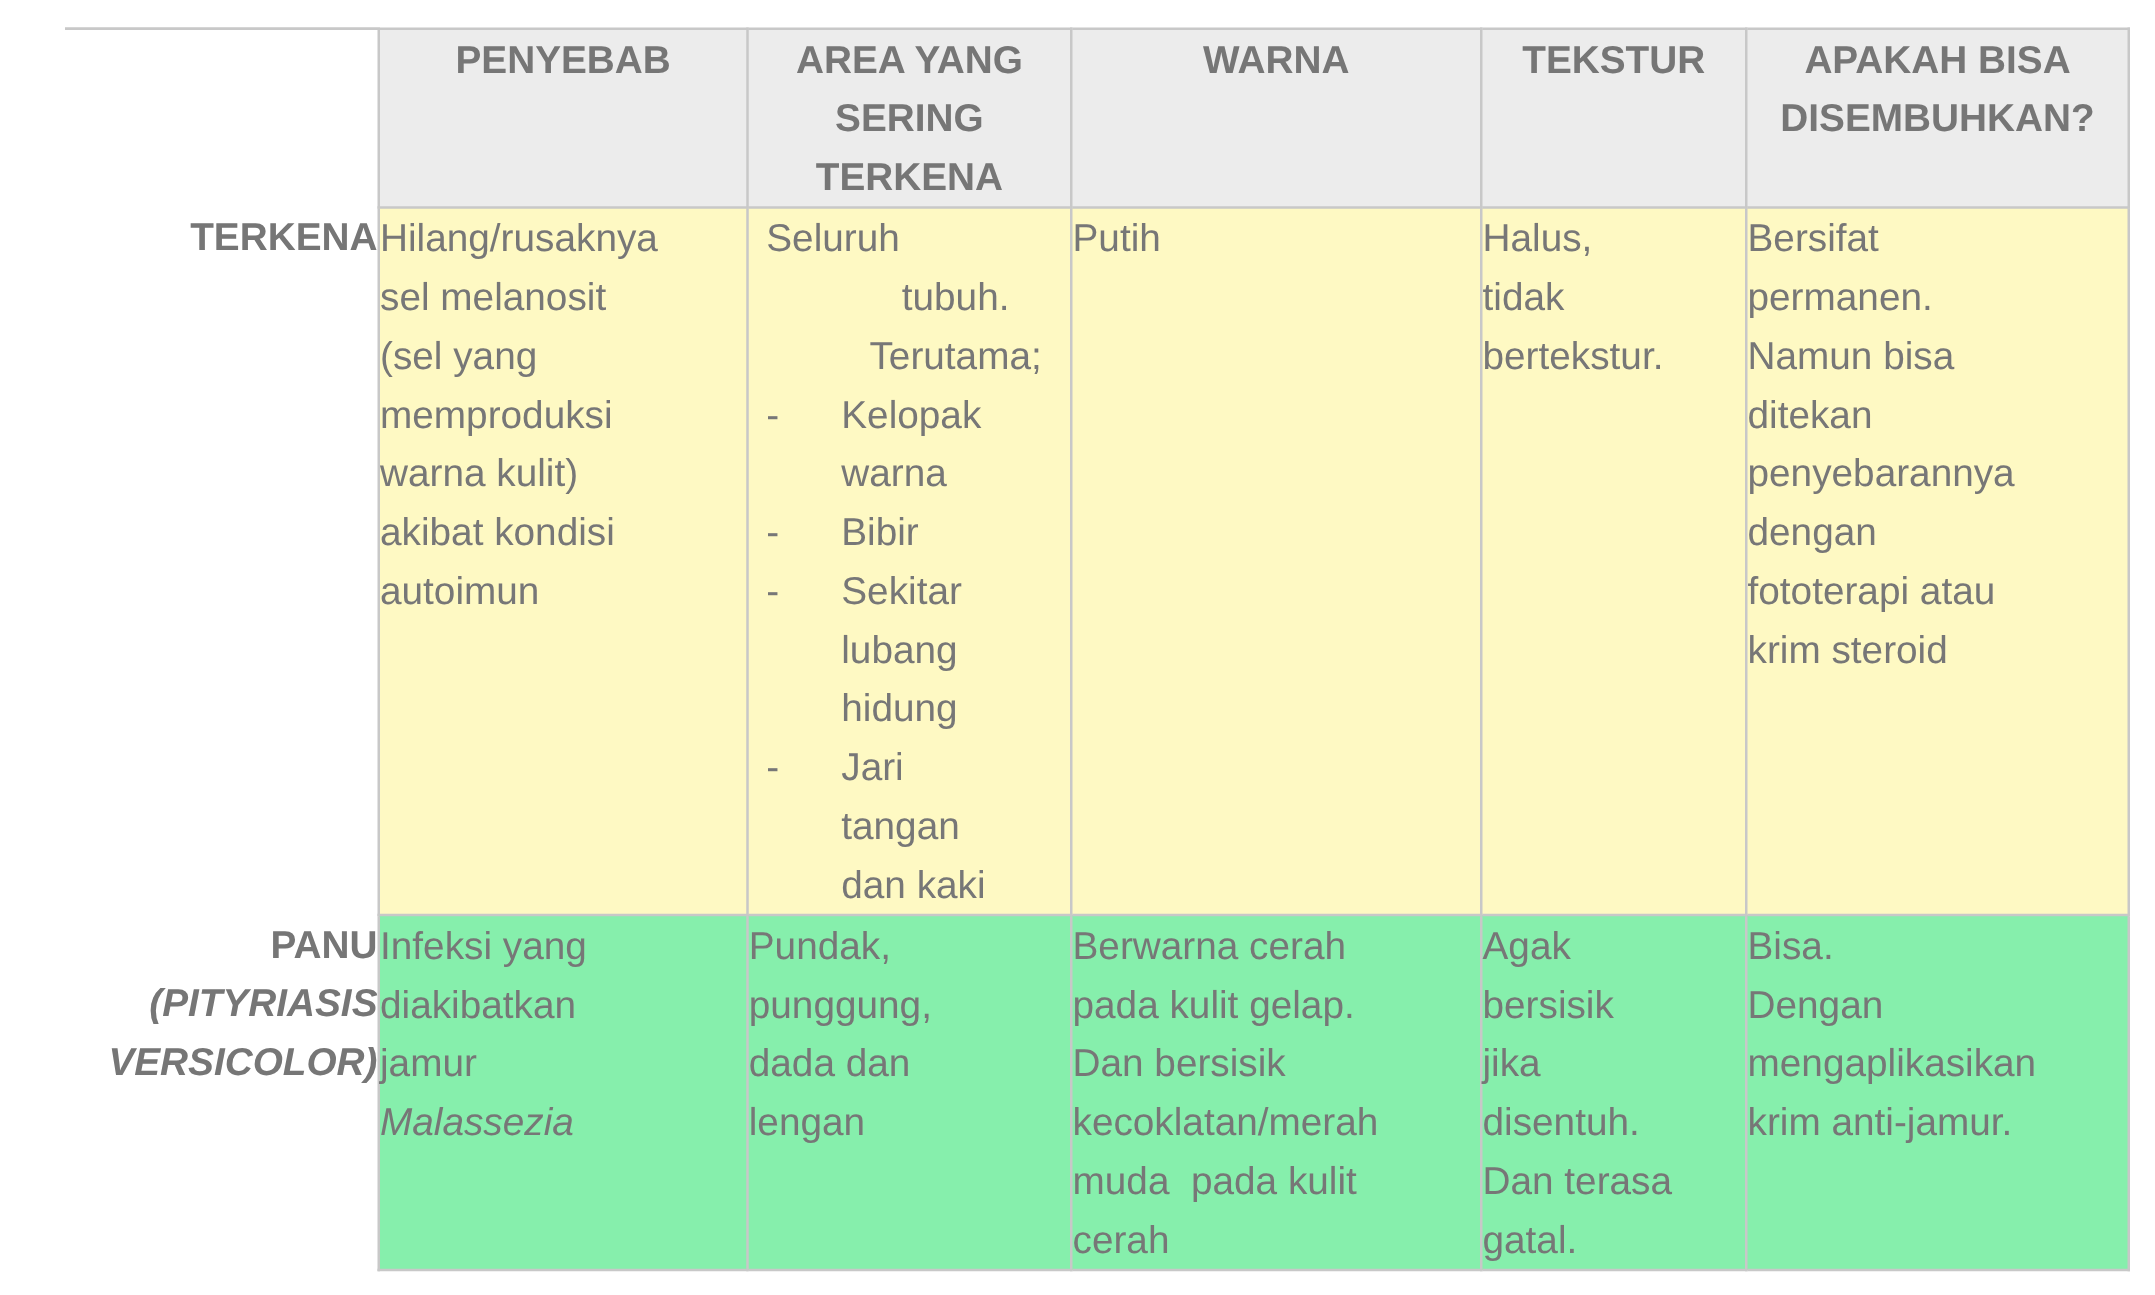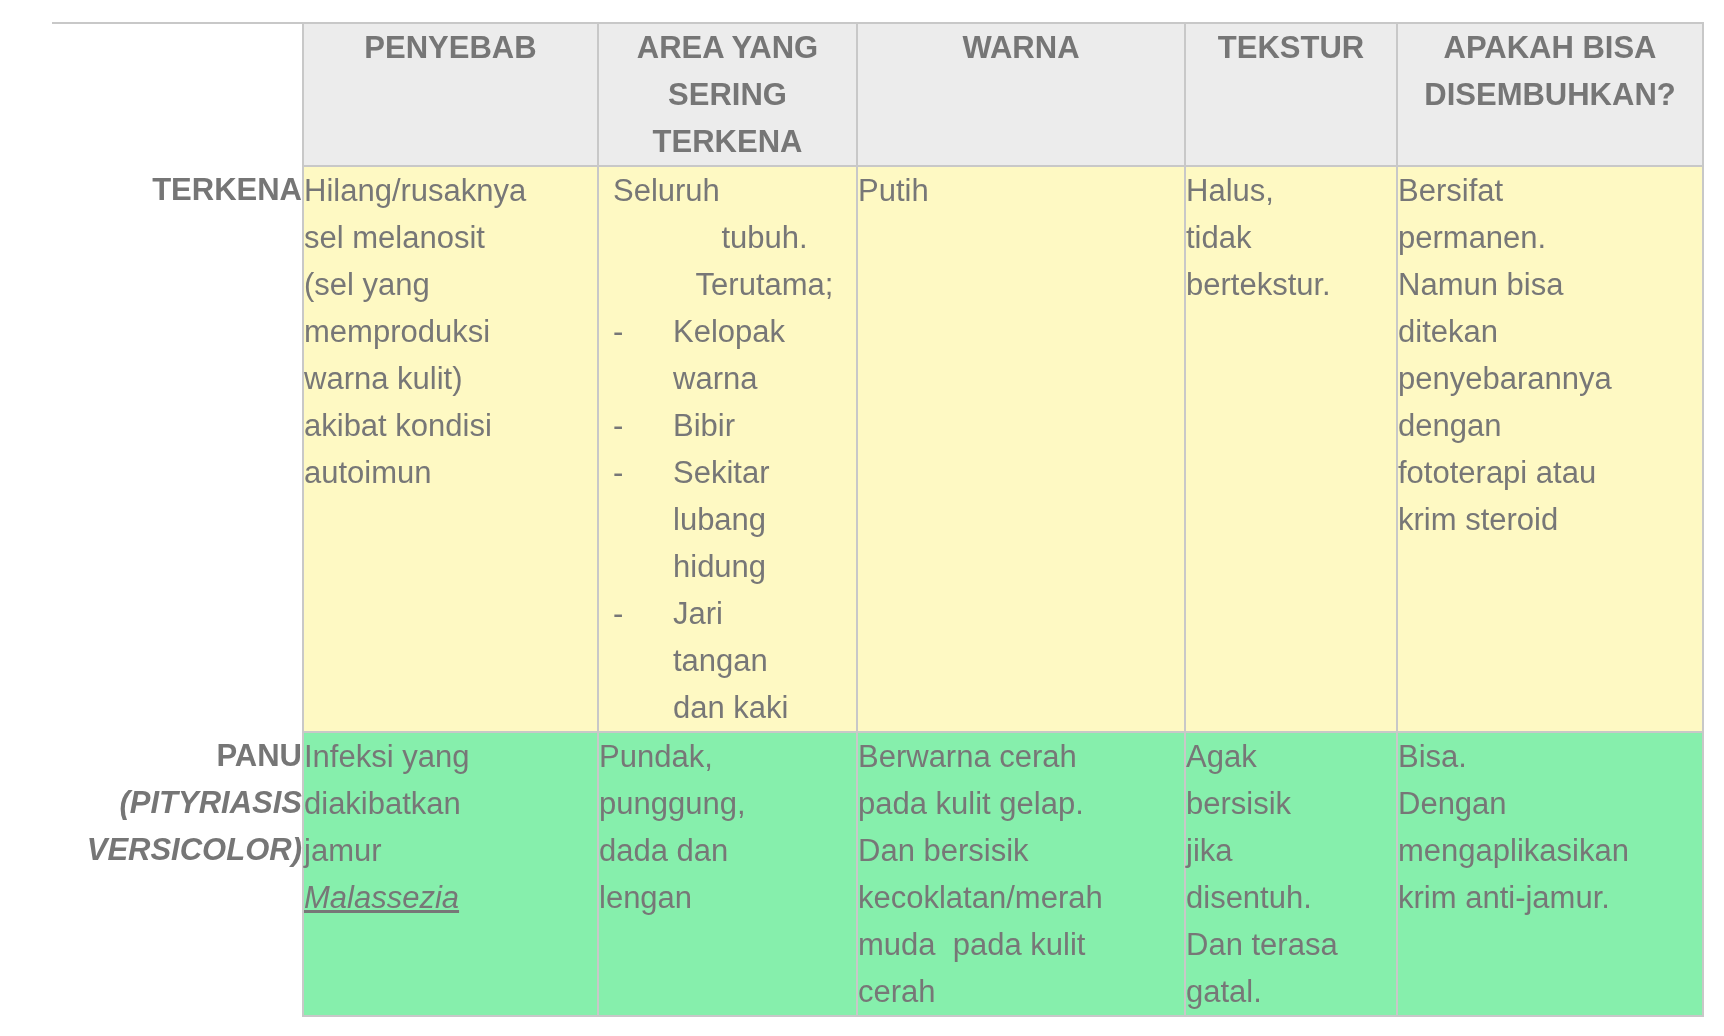--- a/index.html
+++ b/index.html
@@ -16,21 +16,21 @@
   col.c5 { width: 306px; }
   th.hd { background: #ececec; border: 2px solid #c8c8c8; font-weight: bold; font-size: 31px;
           line-height: 47px; text-align: center; color: #767676; padding: 6px 8px 0 8px; height: 140px; box-sizing: border-box; }
   th.corner { background: #ffffff; border-top: 2px solid #c8c8c8; }
   td.rowhead { font-weight: bold; font-size: 31px; line-height: 47px; text-align: right; padding: 6px 16px 0 0; color: #767676; }
   td.rowhead .it { font-style: italic; display: block; }
   td.cell { border: 2px solid #c8c8c8; font-size: 31px; line-height: 47px; padding: 6px 10px 0 20px; }
   tr.r1 td.cell { height: 400px; box-sizing: border-box; background: #fef9c3; }
   tr.r2 td.cell { height: 284px; box-sizing: border-box; background: #86efac; }
   .line { display: block; }
-  .it-inline { font-style: italic; text-decoration: underline; }
+  .it-inline { font-style: italic; }
   .bul { display: flex; }
   .bul .dash { width: 60px; flex: none; }
   .indent { padding-left: 60px; display: block; text-align: center; }
 </style>
 </head>
 <body>
 
 <div class="topline"></div>
 
 <table class="cmp">

